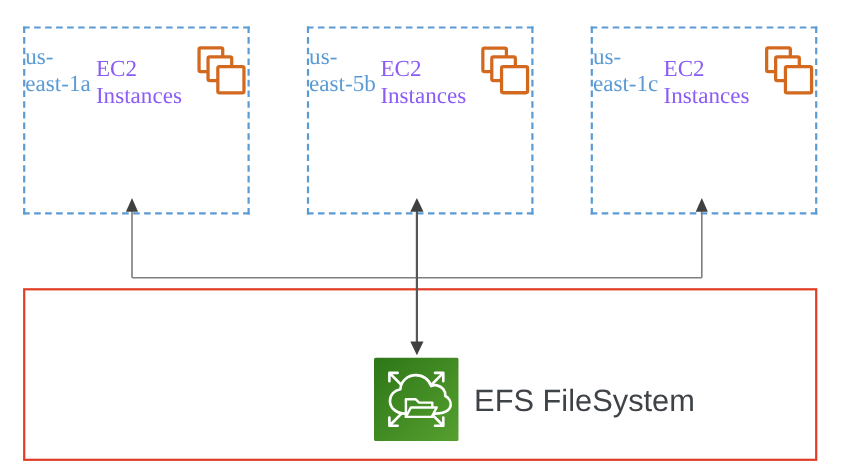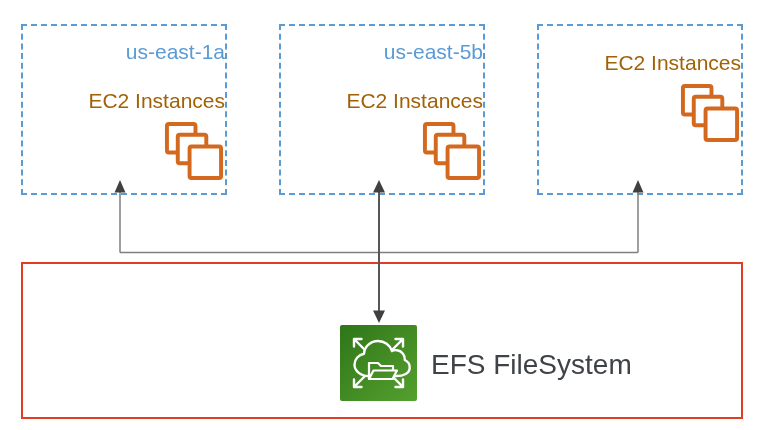--- a/index.html
+++ b/index.html
@@ -7,25 +7,26 @@
     position:relative;
     width:774px;height:430px;
     background:#ffffff;
     font-family:"Liberation Sans", sans-serif;
     overflow:hidden;
   }
   
   .az{
     position:absolute;top:24px;width:206px;height:171px;
     border:2px dashed #5B9BD5;box-sizing:border-box;
-    display:flex;flex-direction:column;align-items:flex-end;
+    display:flex;flex-direction:row;align-items:flex-start;
     background:transparent;
+    font-family:Liberation Serif, serif;
   }
   .az-title{margin-top:13px;font-size:21px;line-height:25px;color:#5B9BD5;}
-  .az-label{margin-top:24px;font-size:21px;line-height:25px;color:#a16207;}
+  .az-label{margin-top:24px;font-size:21px;line-height:25px;color:#8b5cf6;}
   .ec2-svg{margin-top:7px;display:block;}
   
   .sg-box{
     position:absolute;left:21px;top:262px;width:722px;height:157px;
     border:2px solid #E23B26;box-sizing:border-box;background:transparent;
     z-index:1;
   }
   .sg-label{
     position:absolute;left:394px;top:279px;transform:translateX(-50%);
     font-size:21px;line-height:25px;color:#E23B26;z-index:2;white-space:nowrap;
@@ -60,20 +61,21 @@
     <svg class="ec2-svg" width="62" height="62" viewBox="0 0 63 63">
       <g fill="#ffffff" stroke="#D2691E" stroke-width="4">
         <rect x="4" y="4" width="29" height="29" rx="2"></rect>
         <rect x="15" y="15" width="29" height="29" rx="2"></rect>
         <rect x="27" y="27" width="32" height="32" rx="2"></rect>
       </g>
     </svg>
   </div>
 
   <div class="az" style="left:537px">
+    <div class="az-title">us-east-1c</div>
     <div class="az-label">EC2 Instances</div>
     <svg class="ec2-svg" width="62" height="62" viewBox="0 0 63 63">
       <g fill="#ffffff" stroke="#D2691E" stroke-width="4">
         <rect x="4" y="4" width="29" height="29" rx="2"></rect>
         <rect x="15" y="15" width="29" height="29" rx="2"></rect>
         <rect x="27" y="27" width="32" height="32" rx="2"></rect>
       </g>
     </svg>
   </div>
 

